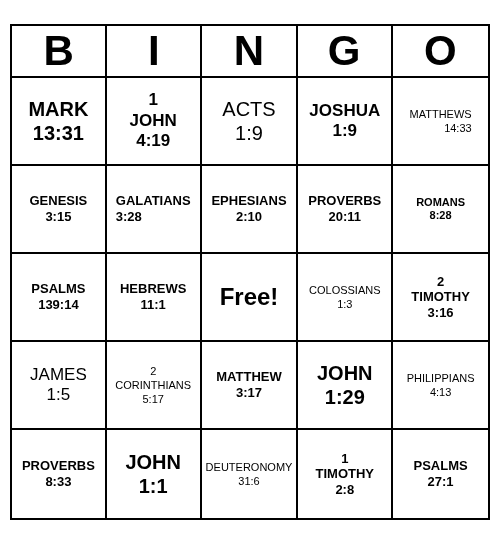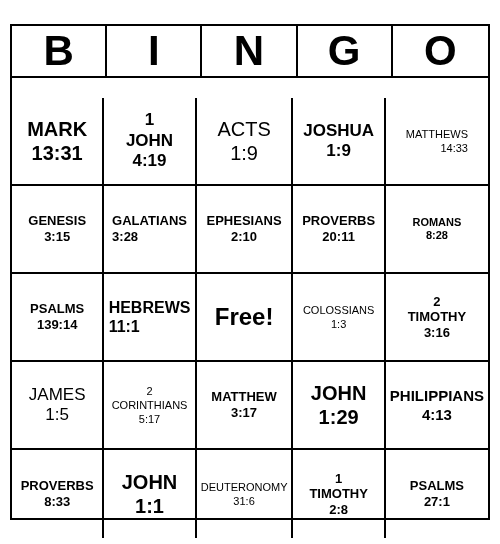--- a/index.html
+++ b/index.html
@@ -52,21 +52,20 @@
     .bingo-cell {
       border-right: 2px solid #000;
       border-bottom: 2px solid #000;
       display: flex;
       flex-direction: column;
       justify-content: center;
       align-items: center;
       text-align: center;
       padding: 4px;
       min-height: 88px;
-      margin-top: 20px;
     }
 
     .bingo-cell:nth-child(5n) {
       border-right: none;
     }
 
     .bingo-cell:nth-child(n+21) {
       border-bottom: none;
     }
 
@@ -114,21 +113,21 @@
       <div class="bingo-cell">
         <span style="font-size:13px;font-weight:bold;line-height:1.2;text-align:center;">PROVERBS<br>20:11</span>
       </div>
       <div class="bingo-cell">
         <span style="font-size:11px;font-weight:bold;line-height:1.2;text-align:center;">ROMANS<br>8:28</span>
       </div>
       <div class="bingo-cell">
         <span style="font-size:13px;font-weight:bold;line-height:1.2;text-align:center;">PSALMS<br>139:14</span>
       </div>
       <div class="bingo-cell">
-        <span style="font-size:16px;font-weight:bold;line-height:1.2;text-align:left;">HEBREWS<br>11:1</span>
+        <span style="font-size:13px;font-weight:bold;line-height:1.2;text-align:center;">HEBREWS<br>11:1</span>
       </div>
       <div class="bingo-cell">
         <span class="free-cell">Free!</span>
       </div>
       <div class="bingo-cell">
         <span style="font-size:11px;font-weight:normal;line-height:1.3;text-align:center;">COLOSSIANS<br>1:3</span>
       </div>
       <div class="bingo-cell">
         <span style="font-size:13px;font-weight:bold;line-height:1.2;text-align:center;">2<br>TIMOTHY<br>3:16</span>
       </div>
@@ -138,21 +137,21 @@
       <div class="bingo-cell">
         <span style="font-size:11px;font-weight:normal;line-height:1.3;text-align:center;">2<br>CORINTHIANS<br>5:17</span>
       </div>
       <div class="bingo-cell">
         <span style="font-size:13px;font-weight:bold;line-height:1.2;text-align:center;">MATTHEW<br>3:17</span>
       </div>
       <div class="bingo-cell">
         <span style="font-size:20px;font-weight:bold;line-height:1.2;text-align:center;">JOHN<br>1:29</span>
       </div>
       <div class="bingo-cell">
-        <span style="font-size:15px;font-weight:bold;line-height:1.3;text-align:center;">PHILIPPIANS<br>4:13</span>
+        <span style="font-size:11px;font-weight:normal;line-height:1.3;text-align:center;">PHILIPPIANS<br>4:13</span>
       </div>
       <div class="bingo-cell">
         <span style="font-size:13px;font-weight:bold;line-height:1.2;text-align:center;">PROVERBS<br>8:33</span>
       </div>
       <div class="bingo-cell">
         <span style="font-size:20px;font-weight:bold;line-height:1.2;text-align:center;">JOHN<br>1:1</span>
       </div>
       <div class="bingo-cell">
         <span style="font-size:11px;font-weight:normal;line-height:1.3;text-align:center;">DEUTERONOMY<br>31:6</span>
       </div>

